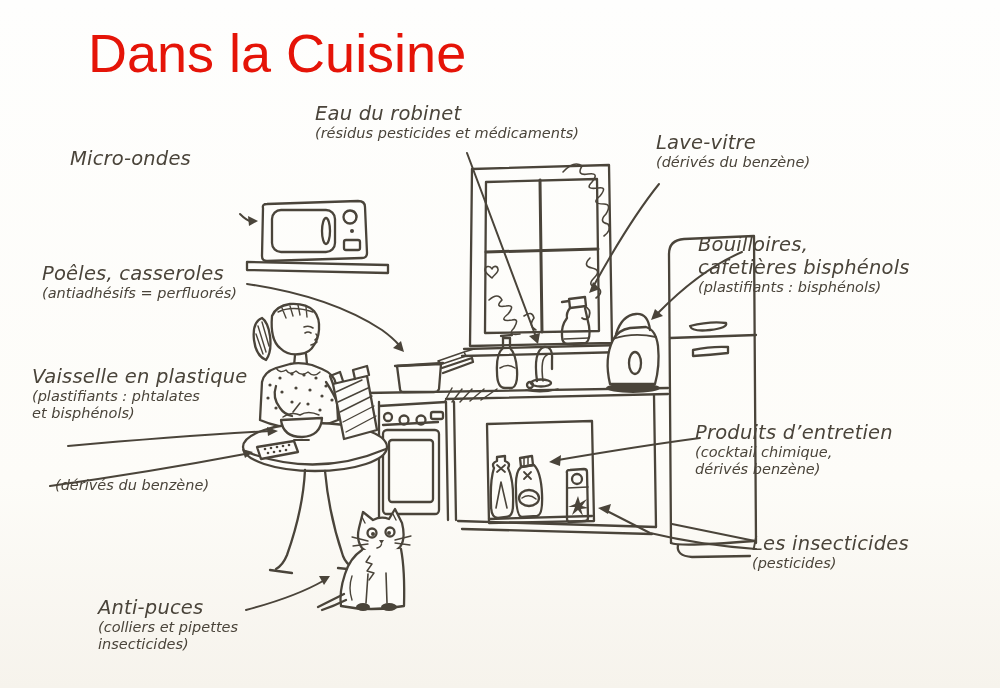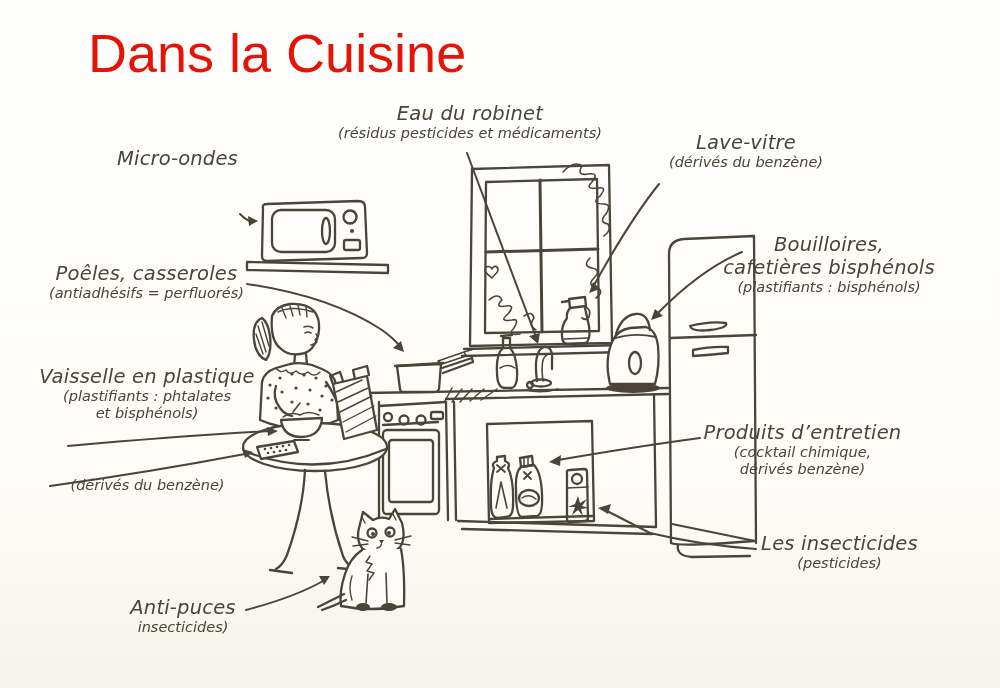--- a/index.html
+++ b/index.html
@@ -7,21 +7,21 @@
   .page{
     position:relative; width:1000px; height:688px; overflow:hidden;
     background:linear-gradient(180deg,#fefefd 0%,#fdfcf8 70%,#f6f3ec 100%);
     font-family:"DejaVu Sans",sans-serif;
   }
   .title{
     position:absolute; left:64px; top:22px;
     font-family:"Liberation Sans",sans-serif;
     font-size:54px; font-weight:400; color:var(--red); white-space:nowrap;margin-left:24px;
   }
-  .lbl{ position:absolute; text-align:center; color:var(--ink); font-style:italic; }
+  .lbl{ position:absolute; color:var(--ink); font-style:italic; }
   .lbl .t{ font-size:19.5px; line-height:23px; letter-spacing:.2px; white-space:nowrap;}
   .lbl .s{ font-size:14.5px; line-height:17px; white-space:nowrap;}
   svg.scene{ position:absolute; left:0; top:0; }
 </style>
 </head>
 <body>
 
 <div class="page">
 
   <div class="title">Dans la Cuisine</div>
@@ -284,21 +284,21 @@
     <div class="t">Lave-vitre</div>
     <div class="s">(dérivés du benzène)</div>
   </div>
 
   <div class="lbl" style="left:698px;top:233px;width:262px">
     <div class="t">Bouilloires,</div>
     <div class="t">cafetières bisphénols</div>
     <div class="s">(plastifiants : bisphénols)</div>
   </div>
 
-  <div class="lbl" style="left:34px;top:262px;width:225px">
+  <div class="lbl" style="left:42px;top:262px;width:225px">
     <div class="t">Poêles, casseroles</div>
     <div class="s">(antiadhésifs = perfluorés)</div>
   </div>
 
   <div class="lbl" style="left:695px;top:421px;width:215px">
     <div class="t">Produits d’entretien</div>
     <div class="s">(cocktail chimique,</div>
     <div class="s">dérivés benzène)</div>
   </div>
 
@@ -312,16 +312,17 @@
     <div class="s">(dérivés du benzène)</div>
   </div>
 
   <div class="lbl" style="left:752px;top:532px;width:175px">
     <div class="t">Les insecticides</div>
     <div class="s">(pesticides)</div>
   </div>
 
   <div class="lbl" style="left:98px;top:596px;width:170px">
     <div class="t">Anti-puces</div>
+    <div class="s">(colliers et pipettes</div>
     <div class="s">insecticides)</div>
   </div>
 
 </div>
 
 </body></html>

